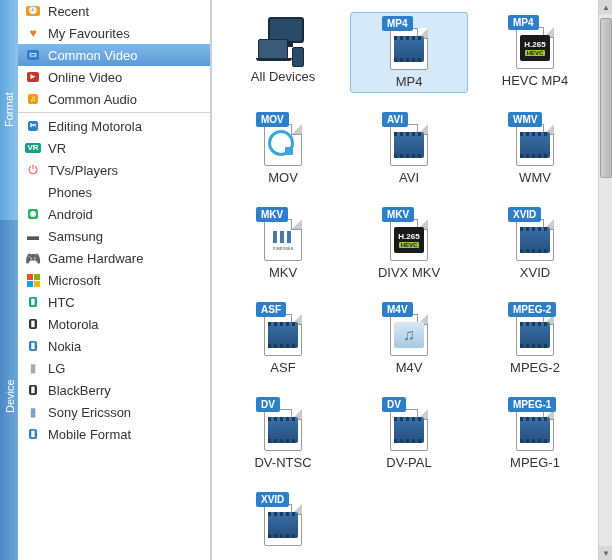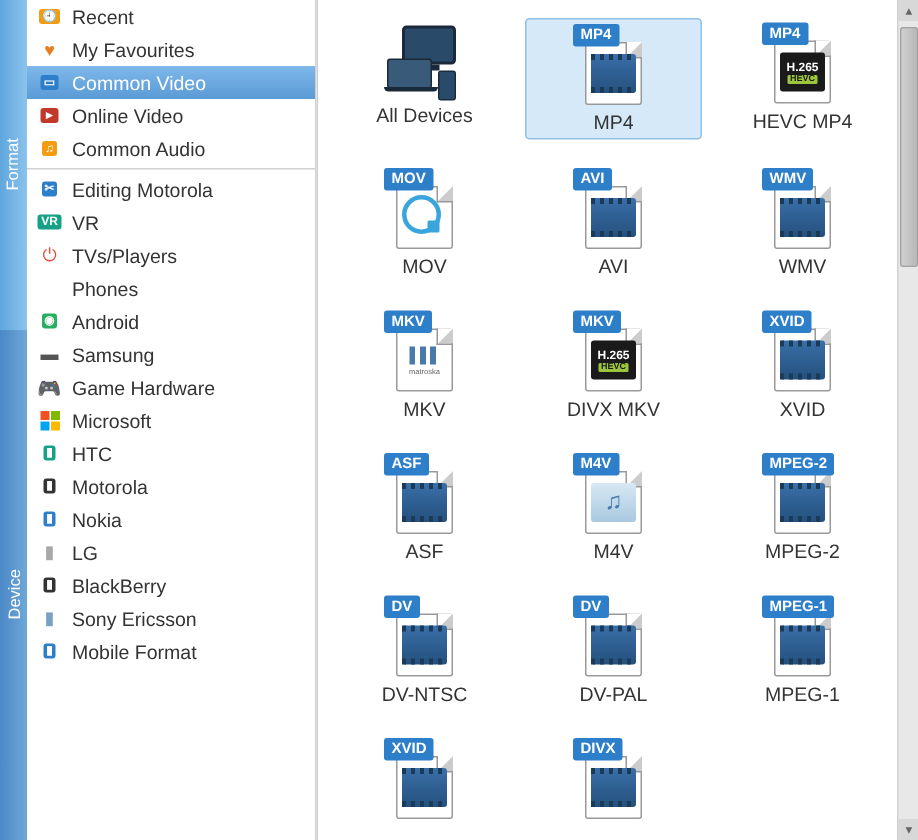--- a/index.html
+++ b/index.html
@@ -336,28 +336,20 @@
           <div class="fmt-label">MPEG-1</div>
         </div>
         <div class="fmt-item">
           <div class="fmt-icon">
             <div class="file-page"></div>
             <div class="fmt-tag">XVID</div>
             <div class="film-strip"></div>
           </div>
           <div class="fmt-label"></div>
         </div>
-        <div class="fmt-item">
-          <div class="fmt-icon">
-            <div class="file-page"></div>
-            <div class="fmt-tag">DIVX</div>
-            <div class="film-strip"></div>
-          </div>
-          <div class="fmt-label"></div>
-        </div>
       </div>
     <div class="main-scroll">
       <div class="scroll-btn scroll-up">▴</div>
       <div class="main-thumb"></div>
       <div class="scroll-btn scroll-down">▾</div>
     </div>
   </div>
 
 </div>
 

